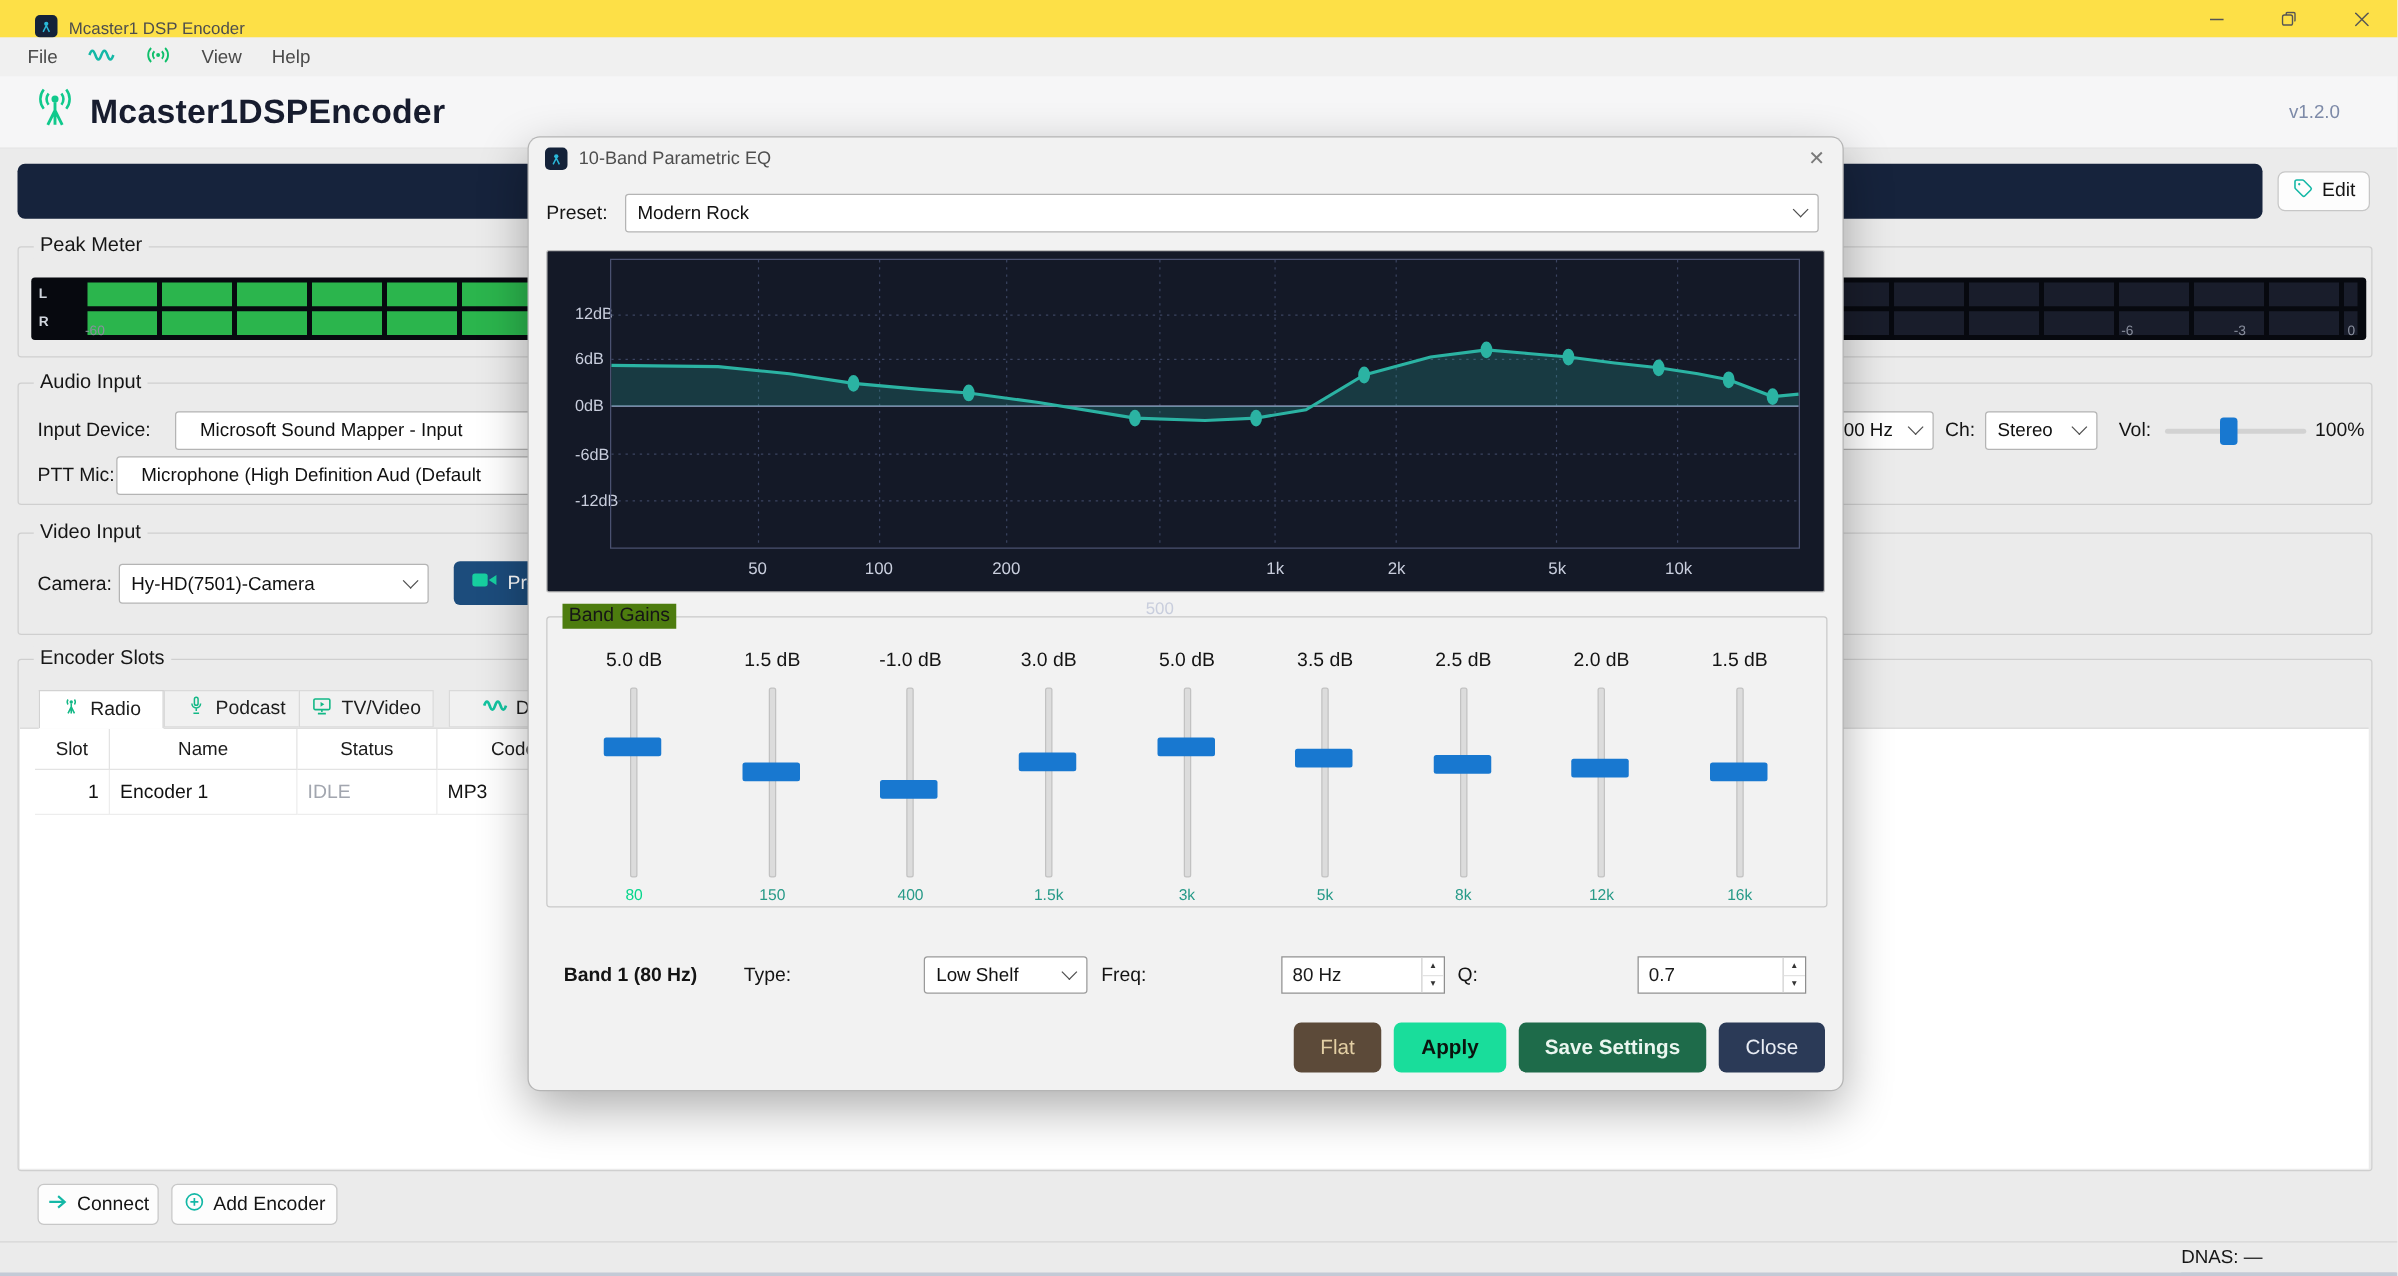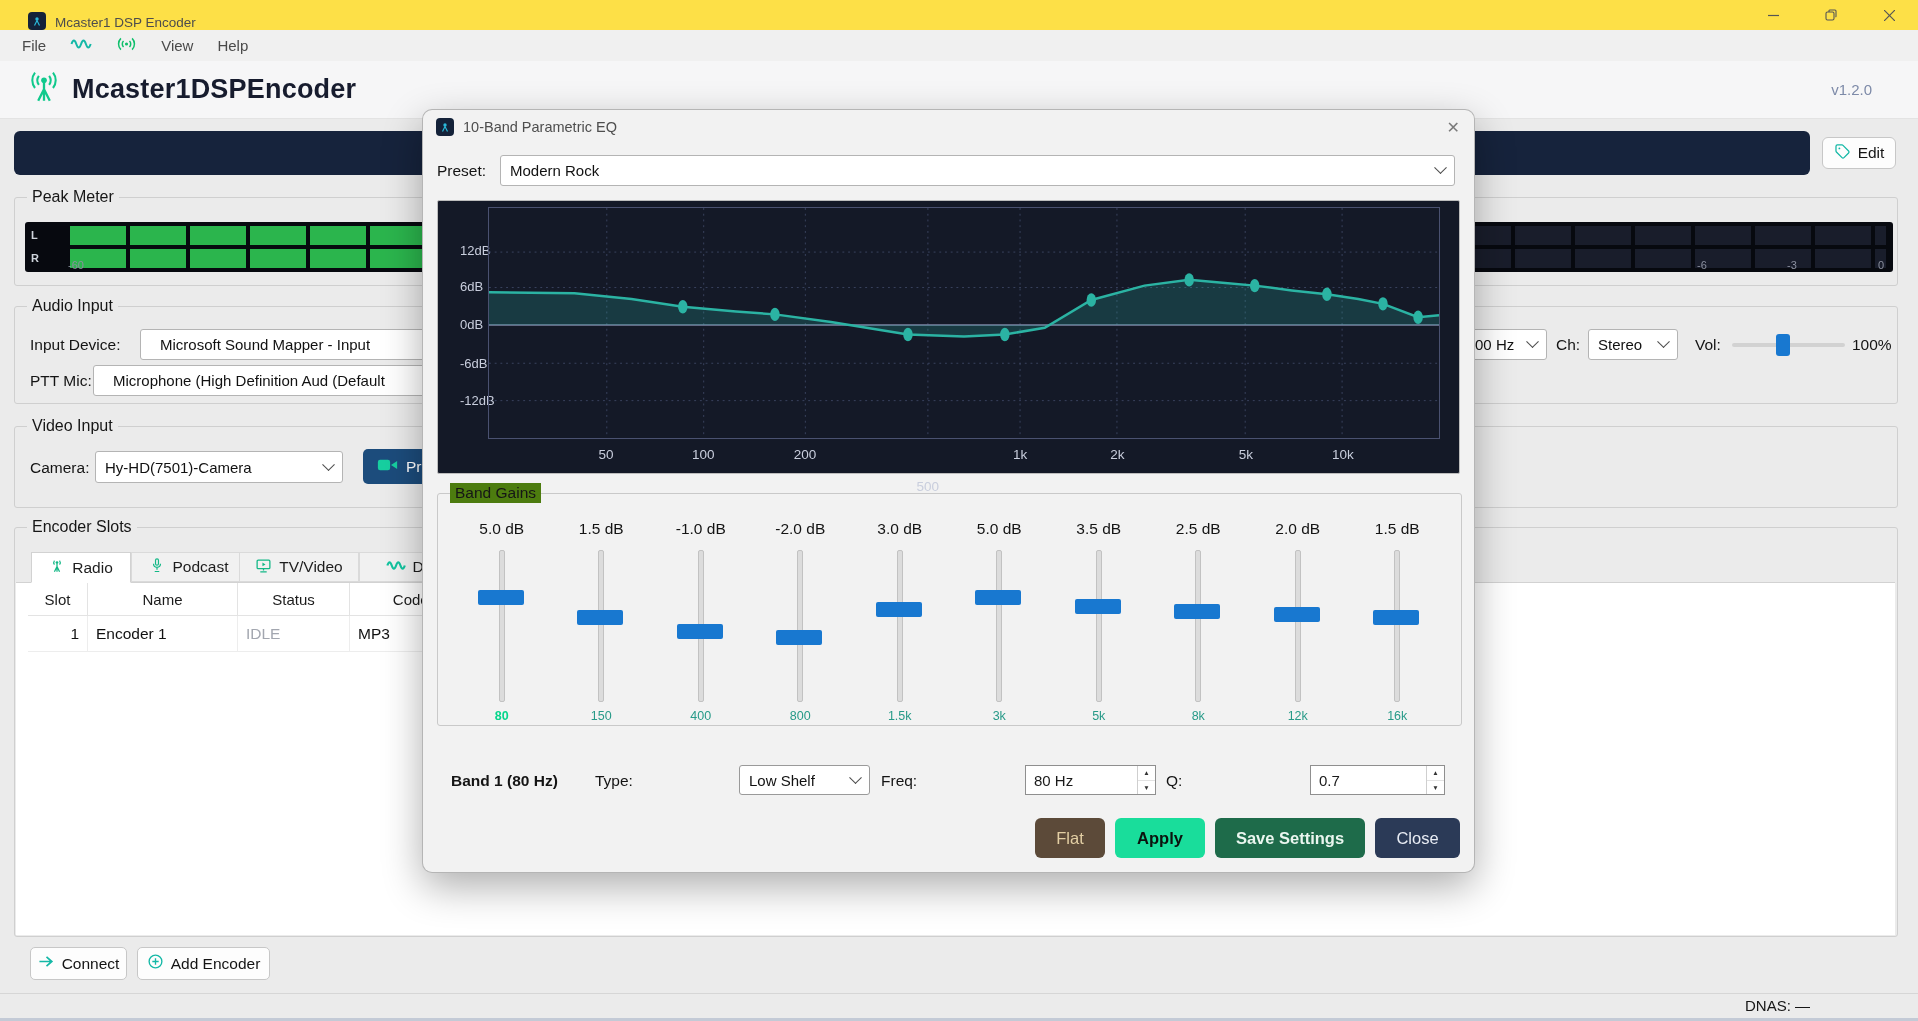--- a/index.html
+++ b/index.html
@@ -82,21 +82,21 @@
   .curve{fill:none;stroke:#2bb3a3;stroke-width:2.6;}
   .dot{fill:#2bb3a3;}
 
   
   .bands-row{position:absolute;left:14px;top:26px;width:995px;display:flex;}
   .band-col{flex:1;display:flex;flex-direction:column;align-items:center;}
   .band-gain{font-size:15.5px;color:#141414;height:22px;}
   .band-track{position:relative;margin-top:8px;width:4px;height:150px;background:#dcdcdc;border:1px solid #c2c2c2;border-radius:2px;}
   .band-handle{position:absolute;left:-22px;width:46px;height:15px;background:#1878d0;border-radius:2px;}
   .band-freq{margin-top:7px;font-size:12.5px;color:#279a88;}
-  .band-freq.sel{color:#06d68c;font-weight:bold;text-align:right;}
+  .band-freq.sel{color:#06d68c;font-weight:normal;text-align:right;}
 
   
   .spin{position:absolute;background:#fff;border:1px solid #8f8f8f;display:flex;box-sizing:border-box;height:30px;}
   .spin .sval{flex:1;padding:0 8px;font-size:15px;display:flex;align-items:center;}
   .spin .sbtns{width:17px;border-left:1px solid #cfcfcf;display:flex;flex-direction:column;}
   .spin .sbtn{flex:1;display:flex;align-items:center;justify-content:center;font-size:6.5px;color:#333;}
   .spin .sbtn:first-child{border-bottom:1px solid #e2e2e2;}
   .dlg-btn{position:absolute;top:708px;height:40px;border-radius:6px;display:flex;align-items:center;justify-content:center;font-size:16.5px;box-sizing:border-box;}
 </style>
 </head>
@@ -263,21 +263,21 @@
           </svg></span>
       <span>Radio</span>
     </div>
     <div class="tab" style="left:116px;width:116px;">
       <span><svg width="16" height="17" viewBox="0 0 24 24" fill="none" stroke="#12b886" stroke-width="1.8">
             <rect x="9.8" y="2" width="4.4" height="9.5" rx="2.2"></rect>
             <path d="M6.8 9.5 a5.2 5.2 0 0 0 10.4 0 M12 15 v3.5 M8.6 21 h6.8"></path>
           </svg></span>
       <span>Podcast</span>
     </div>
-    <div class="tab" style="left:224px;width:120px;">
+    <div class="tab" style="left:224px;width:108px;">
       <span><svg width="17" height="17" viewBox="0 0 24 24" fill="none" stroke="#12b886" stroke-width="1.8">
             <rect x="3" y="4.5" width="18" height="12" rx="1.5"></rect>
             <path d="M10.5 7.8 L14.8 10.5 L10.5 13.2 Z" fill="#12b886" stroke="none"></path>
             <path d="M12 16.5 v2.7 M7.5 21 h9"></path>
           </svg></span>
       <span>TV/Video</span>
     </div>
     <div class="tab" style="left:344px;width:112px;">
       <span><svg width="20" height="15" viewBox="0 0 22 16" fill="none" stroke="#14c4a0" stroke-width="2.4">
             <path d="M1.5 8 q2.4 -7 4.8 0 t4.8 0 t4.8 0 t4.8 0"></path>
@@ -389,27 +389,20 @@
             <div class="band-freq">150</div>
           </div>
           <div class="band-col">
             <div class="band-gain">-1.0 dB</div>
             <div class="band-track">
               <div class="band-handle" style="top:73px"></div>
             </div>
             <div class="band-freq">400</div>
           </div>
           <div class="band-col">
-            <div class="band-gain">-2.0 dB</div>
-            <div class="band-track">
-              <div class="band-handle" style="top:79px"></div>
-            </div>
-            <div class="band-freq">800</div>
-          </div>
-          <div class="band-col">
             <div class="band-gain">3.0 dB</div>
             <div class="band-track">
               <div class="band-handle" style="top:51px"></div>
             </div>
             <div class="band-freq">1.5k</div>
           </div>
           <div class="band-col">
             <div class="band-gain">5.0 dB</div>
             <div class="band-track">
               <div class="band-handle" style="top:39px"></div>

